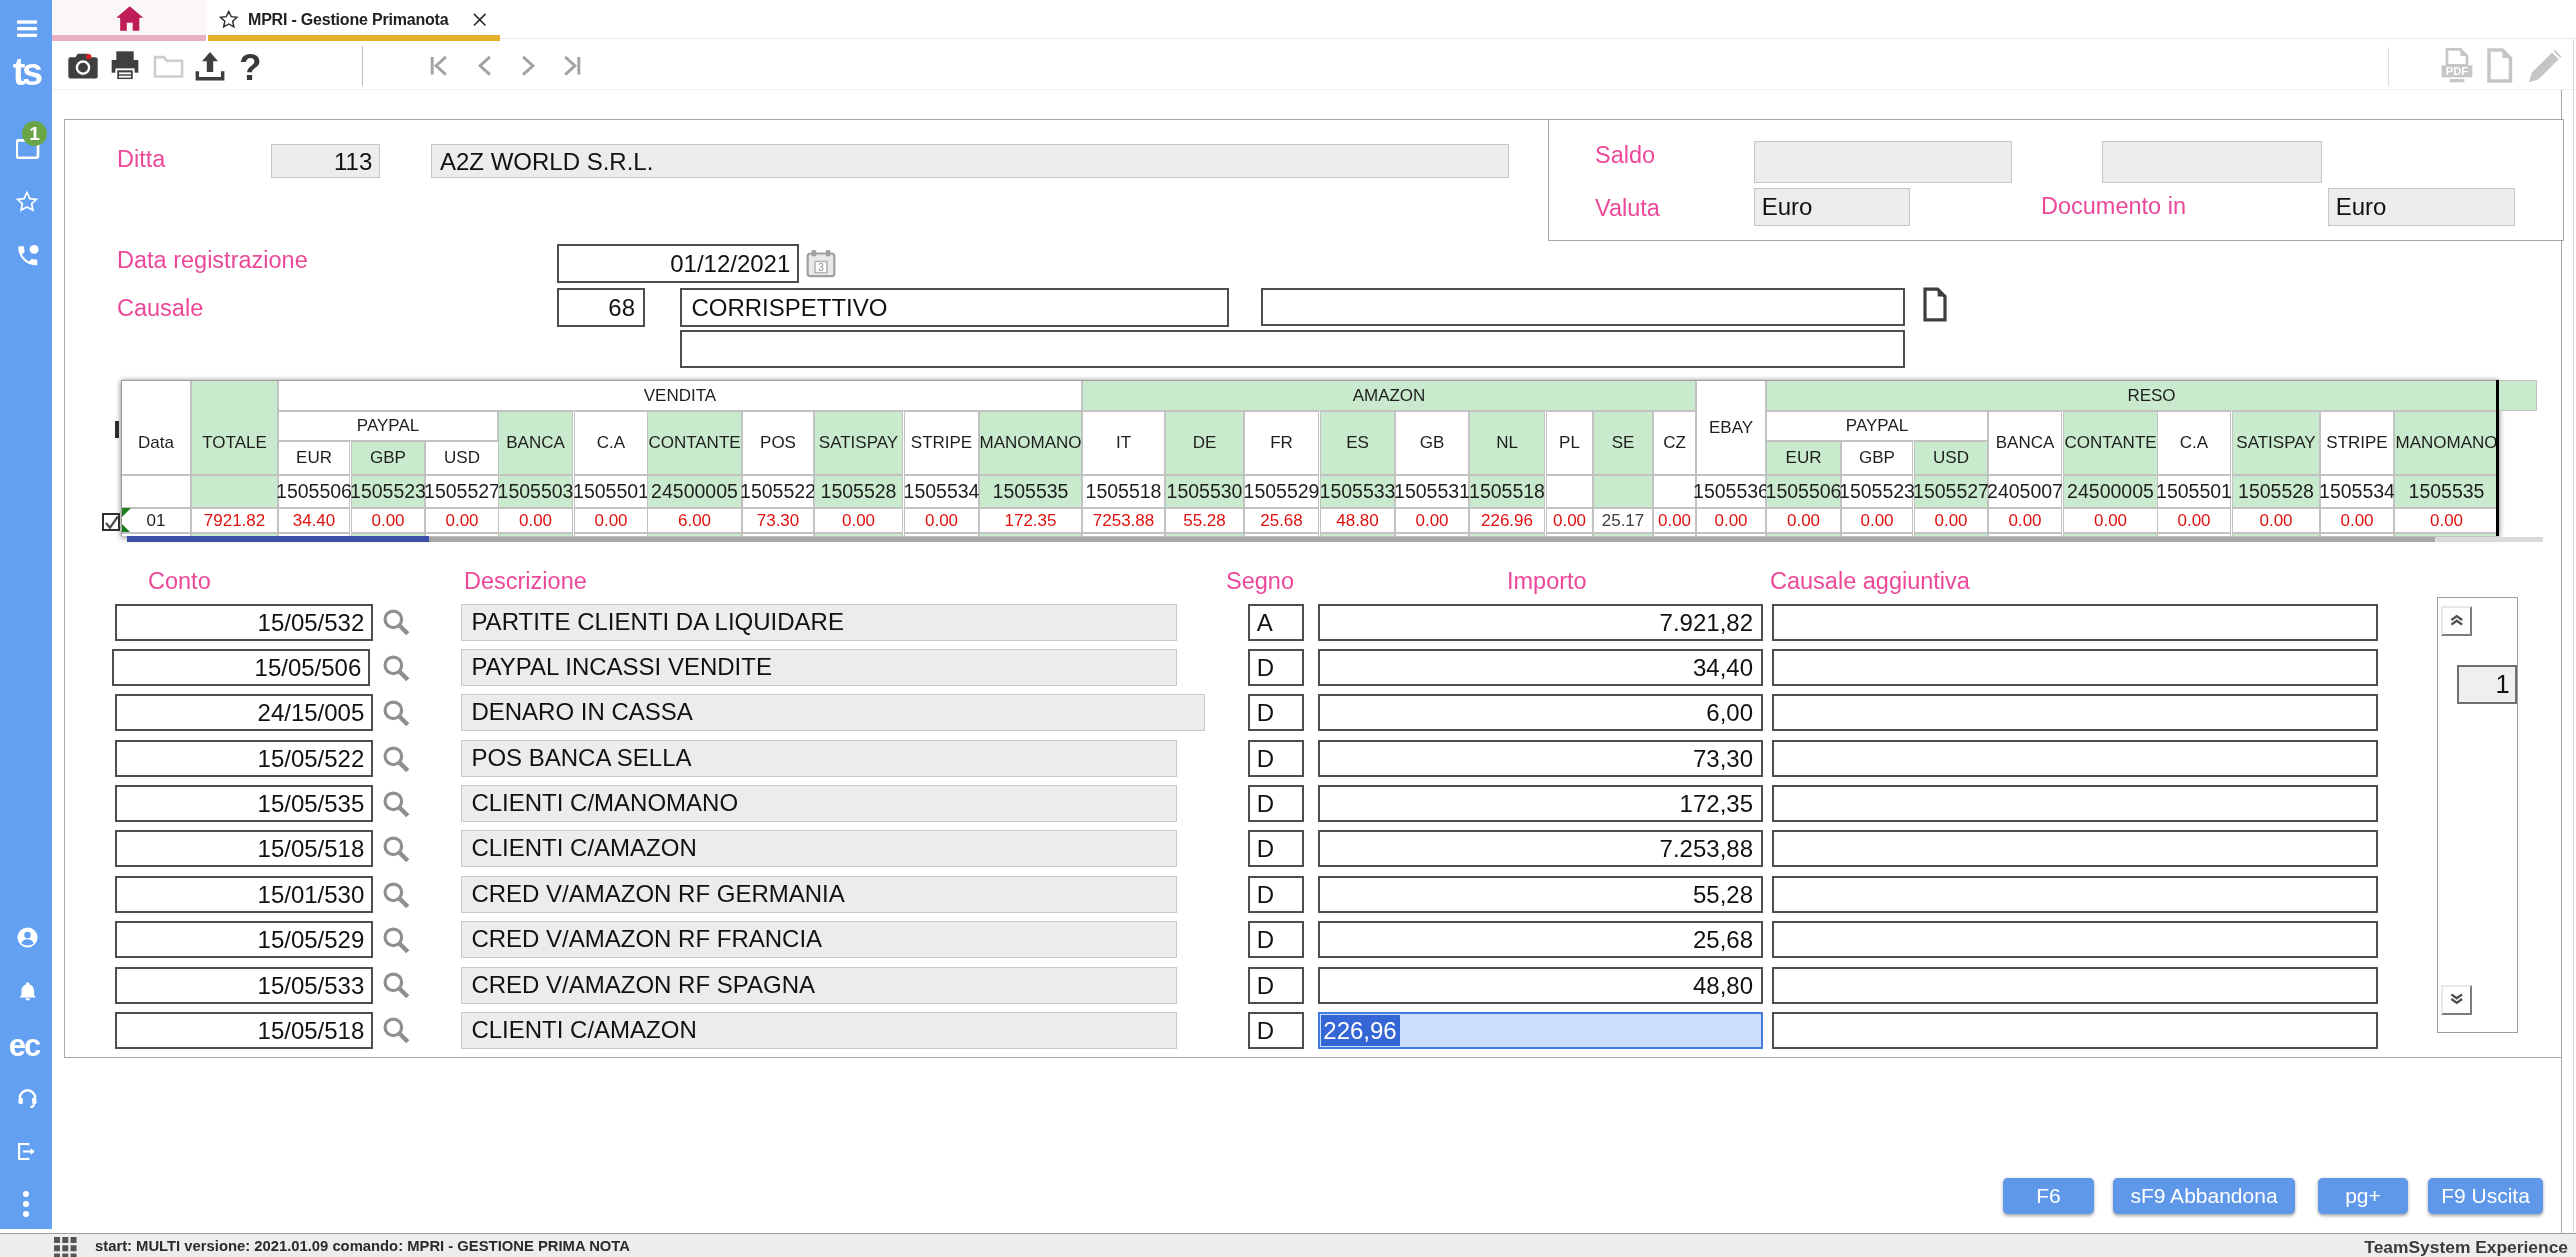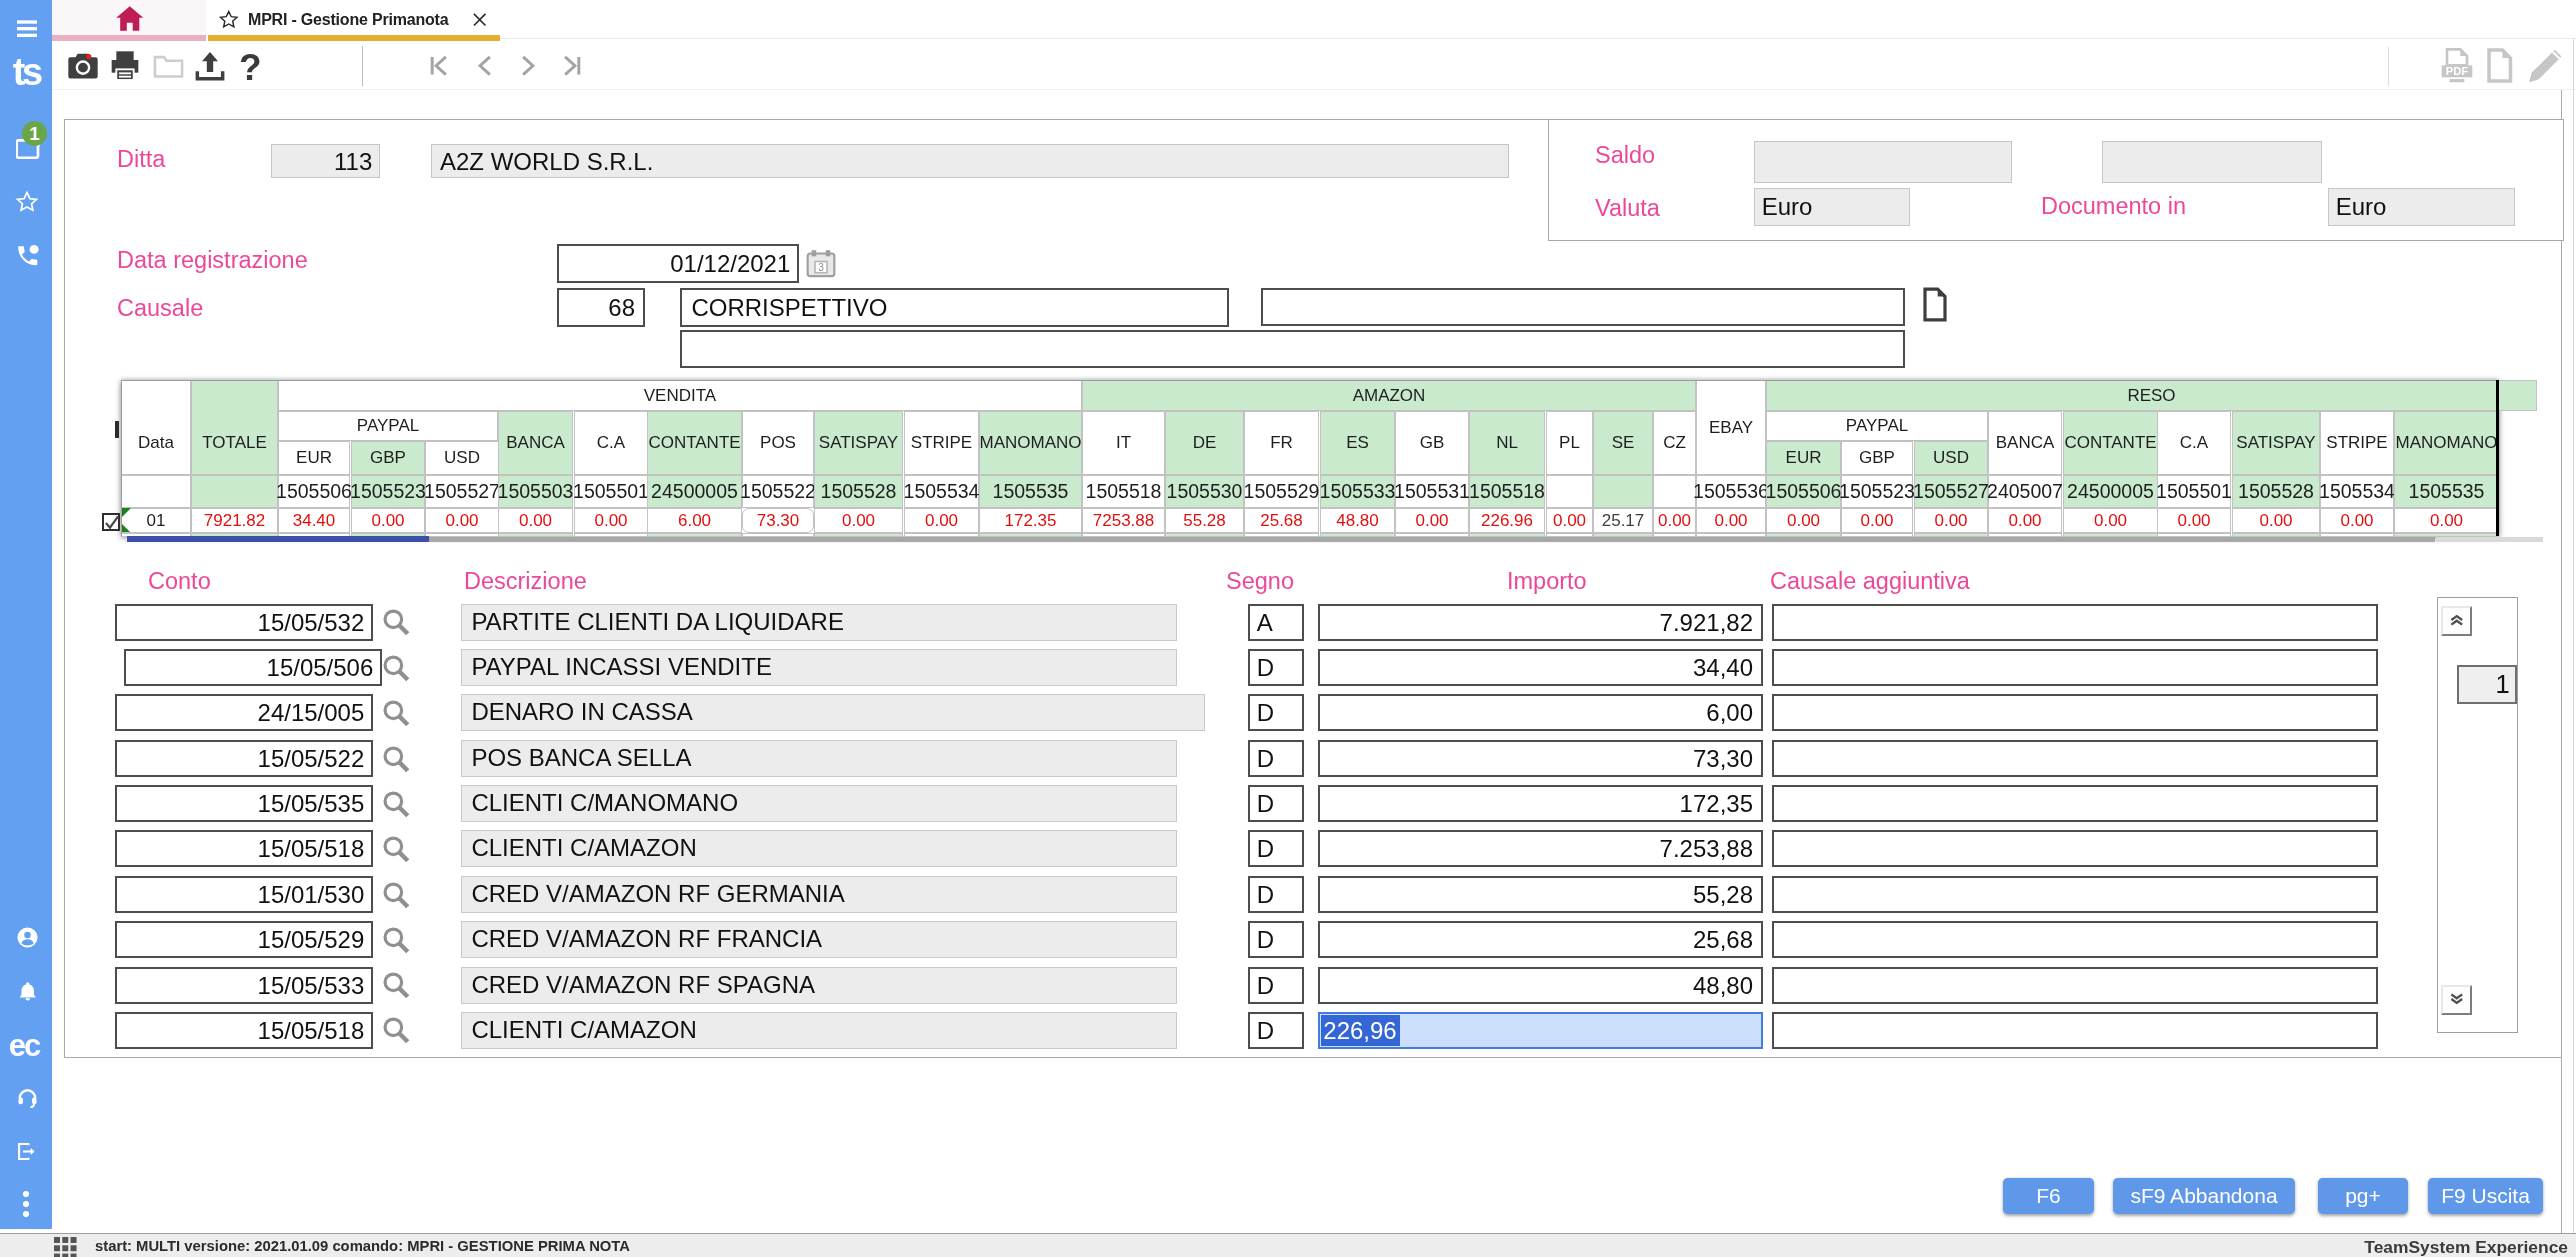--- a/index.html
+++ b/index.html
@@ -196,21 +196,21 @@
 <div class="cell" style="left:574px;top:411px;width:74px;height:64px;background:#fff;font-size:17px;">C.A</div>
 <div class="cell" style="left:574px;top:475px;width:74px;height:33px;background:#fff;font-size:19.5px;">1505501</div>
 <div class="cell" style="left:574px;top:508px;width:74px;height:25px;background:#fff;font-size:17px;color:#e01010;">0.00</div>
 <div class="cell" style="left:574px;top:533px;width:74px;height:4px;background:#fff;font-size:19.5px;"></div>
 <div class="cell" style="left:647px;top:411px;width:95px;height:64px;background:#c9eacc;font-size:17px;">CONTANTE</div>
 <div class="cell" style="left:647px;top:475px;width:95px;height:33px;background:#c9eacc;font-size:19.5px;">24500005</div>
 <div class="cell" style="left:647px;top:508px;width:95px;height:25px;background:#fff;font-size:17px;color:#e01010;">6.00</div>
 <div class="cell" style="left:647px;top:533px;width:95px;height:4px;background:#c9eacc;font-size:19.5px;"></div>
 <div class="cell" style="left:742px;top:411px;width:72px;height:64px;background:#fff;font-size:17px;">POS</div>
 <div class="cell" style="left:742px;top:475px;width:72px;height:33px;background:#fff;font-size:19.5px;">1505522</div>
-<div class="cell" style="left:742px;top:508px;width:72px;height:25px;background:#fff;font-size:17px;color:#e01010;border-radius:7px;">73.30</div>
+<div class="cell" style="left:742px;top:508px;width:72px;height:25px;background:#fff;font-size:17px;color:#e01010;">73.30</div>
 <div class="cell" style="left:742px;top:533px;width:72px;height:4px;background:#fff;font-size:19.5px;"></div>
 <div class="cell" style="left:814px;top:411px;width:89px;height:64px;background:#c9eacc;font-size:17px;">SATISPAY</div>
 <div class="cell" style="left:814px;top:475px;width:89px;height:33px;background:#c9eacc;font-size:19.5px;">1505528</div>
 <div class="cell" style="left:814px;top:508px;width:89px;height:25px;background:#fff;font-size:17px;color:#e01010;">0.00</div>
 <div class="cell" style="left:814px;top:533px;width:89px;height:4px;background:#c9eacc;font-size:19.5px;"></div>
 <div class="cell" style="left:904px;top:411px;width:75px;height:64px;background:#fff;font-size:17px;">STRIPE</div>
 <div class="cell" style="left:904px;top:475px;width:75px;height:33px;background:#fff;font-size:19.5px;">1505534</div>
 <div class="cell" style="left:904px;top:508px;width:75px;height:25px;background:#fff;font-size:17px;color:#e01010;">0.00</div>
 <div class="cell" style="left:904px;top:533px;width:75px;height:4px;background:#fff;font-size:19.5px;"></div>
 <div class="cell" style="left:979px;top:411px;width:103px;height:64px;background:#c9eacc;font-size:17px;">MANOMANO</div>
@@ -311,21 +311,21 @@
 <div class="lbl" style="left:1770px;top:568px;">Causale aggiuntiva</div>
 <div class="inp" style="left:115px;top:604px;width:258px;height:37px;text-align:right;padding:3.4px 6.7px 0 0;">15/05/532</div>
 <svg class="abs" style="left:380px;top:606px;" width="32" height="32" viewBox="0 0 24 24">
     <circle cx="10" cy="10" r="6.2" fill="none" stroke="#8f8f8f" stroke-width="2.4"></circle>
     <path d="M14.8 14.8l6 6" stroke="#8f8f8f" stroke-width="3.4"></path>
   </svg>
 <div class="ro" style="left:461px;top:604px;width:716px;height:37px;padding:3.4px 0 0 9.4px;border-color:#c9c9c9;">PARTITE CLIENTI DA LIQUIDARE</div>
 <div class="inp" style="left:1248px;top:604px;width:56px;height:37px;padding:3.4px 0 0 6.7px;">A</div>
 <div class="inp" style="left:1318px;top:604px;width:445px;height:37px;text-align:right;padding:3.4px 8px 0 0;">7.921,82</div>
 <div class="inp" style="left:1772px;top:604px;width:606px;height:37px;"></div>
-<div class="inp" style="left:124px;top:649px;width:258px;height:37px;text-align:right;padding:3.4px 6.7px 0 0;">15/05/506</div>
+<div class="inp" style="left:112px;top:649px;width:258px;height:37px;text-align:right;padding:3.4px 6.7px 0 0;">15/05/506</div>
 <svg class="abs" style="left:380px;top:652px;" width="32" height="32" viewBox="0 0 24 24">
     <circle cx="10" cy="10" r="6.2" fill="none" stroke="#8f8f8f" stroke-width="2.4"></circle>
     <path d="M14.8 14.8l6 6" stroke="#8f8f8f" stroke-width="3.4"></path>
   </svg>
 <div class="ro" style="left:461px;top:649px;width:716px;height:37px;padding:3.4px 0 0 9.4px;border-color:#c9c9c9;">PAYPAL INCASSI VENDITE</div>
 <div class="inp" style="left:1248px;top:649px;width:56px;height:37px;padding:3.4px 0 0 6.7px;">D</div>
 <div class="inp" style="left:1318px;top:649px;width:445px;height:37px;text-align:right;padding:3.4px 8px 0 0;">34,40</div>
 <div class="inp" style="left:1772px;top:649px;width:606px;height:37px;"></div>
 <div class="inp" style="left:115px;top:694px;width:258px;height:37px;text-align:right;padding:3.4px 6.7px 0 0;">24/15/005</div>
 <svg class="abs" style="left:380px;top:697px;" width="32" height="32" viewBox="0 0 24 24">

